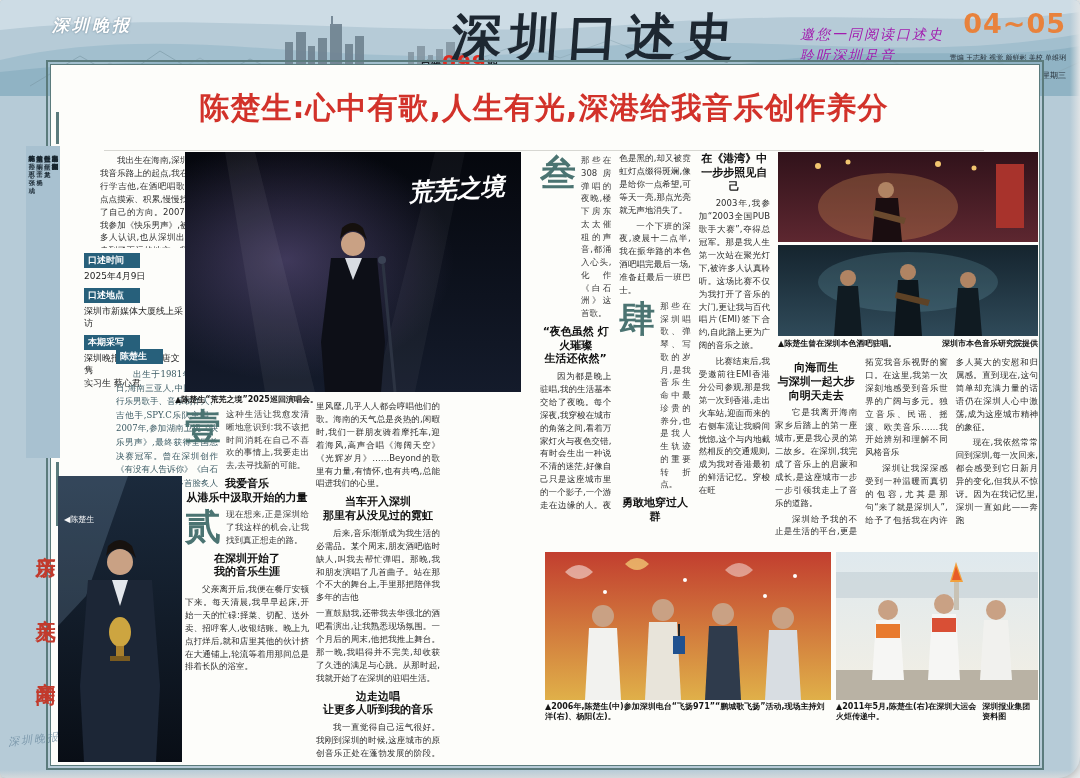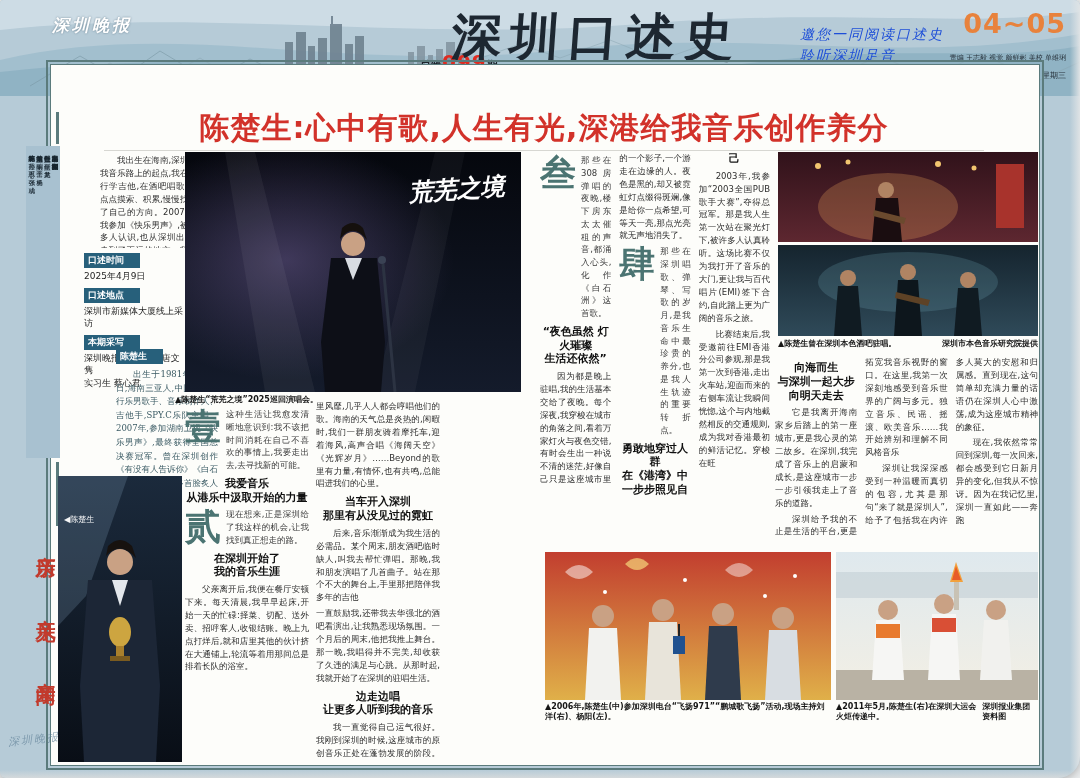--- a/index.html
+++ b/index.html
@@ -6,29 +6,29 @@
   .paper{position:relative;width:1080px;height:778px;margin:0 auto;background:#b6cbd7;overflow:hidden;
          border-radius:4px 6px 22px 6px;box-shadow:0 2px 8px rgba(0,0,0,.25);}
   .abs{position:absolute;}
   
   .paper-logo{left:52px;top:14px;color:#fff;font-size:17px;font-style:italic;font-weight:bold;
               font-family:"DejaVu Serif",serif;letter-spacing:3px;text-shadow:0 0 2px rgba(40,70,90,.6);}
   .issue{left:420px;top:50px;font-size:11px;color:#1c242b;font-weight:bold;white-space:nowrap;}
   .issue b{color:#e02b20;font-size:20px;letter-spacing:1px;}
   .masthead{left:452px;top:4px;font-size:50px;font-weight:bold;color:#1d2731;font-family:"DejaVu Serif",serif;
             letter-spacing:8px;transform:skewX(-4deg);white-space:nowrap;}
-  .slogan{left:800px;top:24px;font-size:14px;color:#1d4ed8;font-style:italic;font-family:"DejaVu Serif",serif;
+  .slogan{left:800px;top:24px;font-size:14px;color:#a21caf;font-style:italic;font-family:"DejaVu Serif",serif;
           line-height:1.5;letter-spacing:2px;white-space:nowrap;}
   .pageno{left:880px;top:8px;width:186px;text-align:right;font-size:27px;font-weight:bold;color:#e8823c;letter-spacing:1px;}
   .dateline{left:860px;top:42px;width:206px;text-align:right;font-size:8px;color:#26313a;margin-top:28px;}
   .staffline{left:860px;top:53px;width:206px;text-align:right;font-size:7px;color:#26313a;}
   
   .panel{left:50px;top:64px;width:988px;height:700px;background:#fdfdfa;border:1px solid #5b7b7c;}
   .panel::before{content:"";position:absolute;inset:-5px;border:2px solid #5b7b7c;pointer-events:none;}
-  .headline{left:108px;top:108px;width:872px;text-align:center;font-size:30px;font-weight:bold;color:#d2322a;
+  .headline{left:108px;top:88px;width:872px;text-align:center;font-size:30px;font-weight:bold;color:#d2322a;
             letter-spacing:1px;white-space:nowrap;}
   .hrule{left:104px;top:150px;width:880px;border-top:1px solid #d7d7d2;}
   
   .vstrip{left:26px;top:146px;width:34px;height:312px;background:#a8c1d0;display:flex;flex-direction:row;
           justify-content:space-between;padding:4px 2px;box-sizing:border-box;}
   .vcol{writing-mode:vertical-rl;text-orientation:upright;font-size:6.5px;line-height:1.05;color:#16242e;}
   .vcol b{font-weight:bold;}
   .tealbar{width:3px;background:#5b7b7c;left:56px;}
   .witness{left:33px;writing-mode:vertical-rl;text-orientation:upright;font-size:20px;font-weight:bold;
            color:#c23a2c;font-family:"DejaVu Serif",serif;letter-spacing:4px;}
@@ -218,20 +218,21 @@
   <div class="abs bt cols3" style="left:540px;top:152px;width:230px;height:396px;">
     <div class="secrow">
       <div class="secchar">叁</div>
       <div class="secintro">那些在308房弹唱的夜晚,楼下房东太太催租的声音,都涌入心头,化作《白石洲》这首歌。</div>
     </div>
     <div class="sh">
       <div>“夜色虽然 灯火璀璨</div>
       <div>生活还依然”</div>
     </div>
     <p>因为都是晚上驻唱,我的生活基本交给了夜晚。每个深夜,我穿梭在城市的角落之间,看着万家灯火与夜色交错,有时会生出一种说不清的迷茫,好像自己只是这座城市里的一个影子,一个游走在边缘的人。夜色是黑的,却又被霓虹灯点缀得斑斓,像是给你一点希望,可等天一亮,那点光亮就无声地消失了。</p>
+    <p>一个下班的深夜,凌晨十二点半,我在振华路的本色酒吧唱完最后一场,准备赶最后一班巴士。</p>
     <div class="secrow">
       <div class="secchar">肆</div>
       <div class="secintro">那些在深圳唱歌、弹琴、写歌的岁月,是我音乐生命中最珍贵的养分,也是我人生轨迹的重要转折点。</div>
     </div>
     <div class="sh">
       <div>勇敢地穿过人群</div>
       <div>在《港湾》中一步步照见自己</div>
     </div>
     <p>2003年,我参加“2003全国PUB歌手大赛”,夺得总冠军。那是我人生第一次站在聚光灯下,被许多人认真聆听。这场比赛不仅为我打开了音乐的大门,更让我与百代唱片(EMI)签下合约,自此踏上更为广阔的音乐之旅。</p>
     <p>比赛结束后,我受邀前往EMI香港分公司参观,那是我第一次到香港,走出火车站,迎面而来的右侧车流让我瞬间恍惚,这个与内地截然相反的交通规则,成为我对香港最初的鲜活记忆。穿梭在旺</p>

